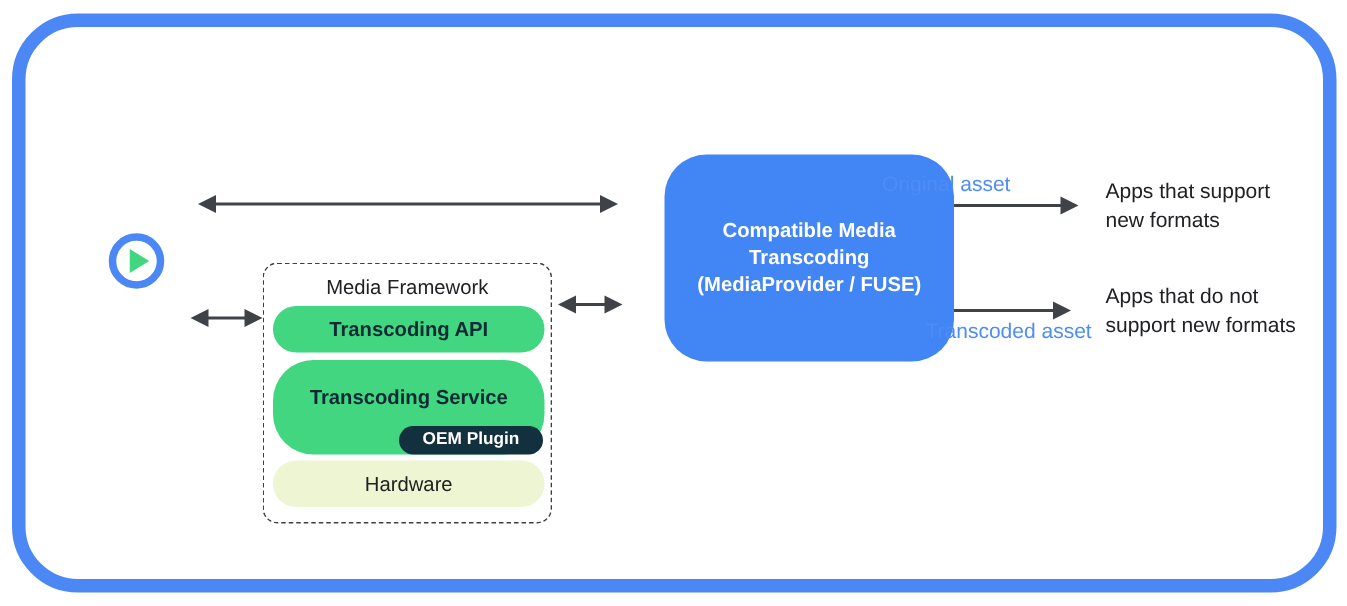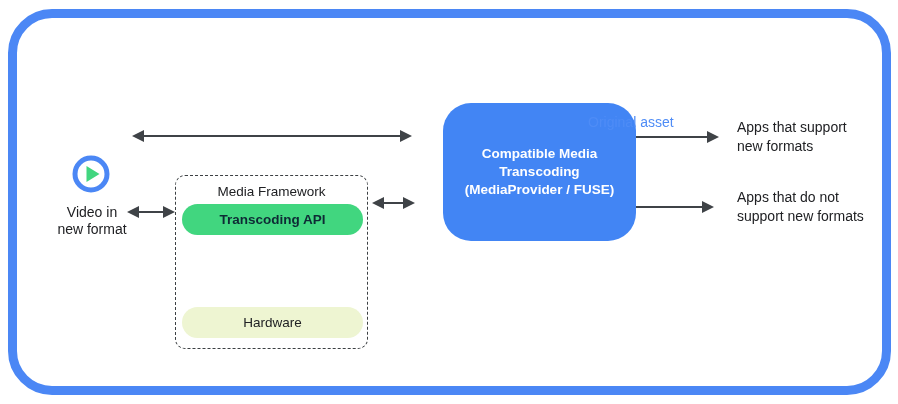--- a/index.html
+++ b/index.html
@@ -79,41 +79,47 @@
 
   <div class="outer-frame"></div>
 
   <div class="play-icon">
     <svg width="38" height="38" viewBox="0 0 38 38">
       <circle cx="19" cy="19" r="16" fill="#ffffff" stroke="#4b87f5" stroke-width="5"></circle>
       <polygon points="14.5,11 27.5,19 14.5,27" fill="#41d67f"></polygon>
     </svg>
   </div>
 
-  <div class="source-label">Video in new format</div>
 
   <div class="arrow double" style="left:143px;top:135px;width:258px;"></div>
   <div class="arrow double" style="left:138px;top:211px;width:26px;"></div>
   <div class="arrow double" style="left:383px;top:202px;width:21px;"></div>
   <div class="arrow" style="left:608px;top:136px;width:100px;"></div>
   <div class="arrow" style="left:608px;top:206px;width:95px;"></div>
 
   <div class="framework">
     <div class="framework-title">Media Framework</div>
     <div class="pill api">
       <span>Transcoding API</span>
+    </div>
+    <div class="pill service">
+      <span>Transcoding Service</span>
+      <div class="oem-pill">
+        <span>OEM Plugin</span>
+      </div>
     </div>
     <div class="pill hardware">
       <span>Hardware</span>
     </div>
   </div>
 
   <div class="transcoder-box">
     <div>Compatible Media</div>
     <div>Transcoding</div>
     <div>(MediaProvider / FUSE)</div>
   </div>
 
   <div class="asset-label original">Original asset</div>
+  <div class="asset-label transcoded">Transcoded asset</div>
   <div class="apps-label nonsupporting">Apps that do not support new formats</div>
   <div class="apps-label supporting">Apps that support new formats</div>
 
 </div>
 
 </body></html>

